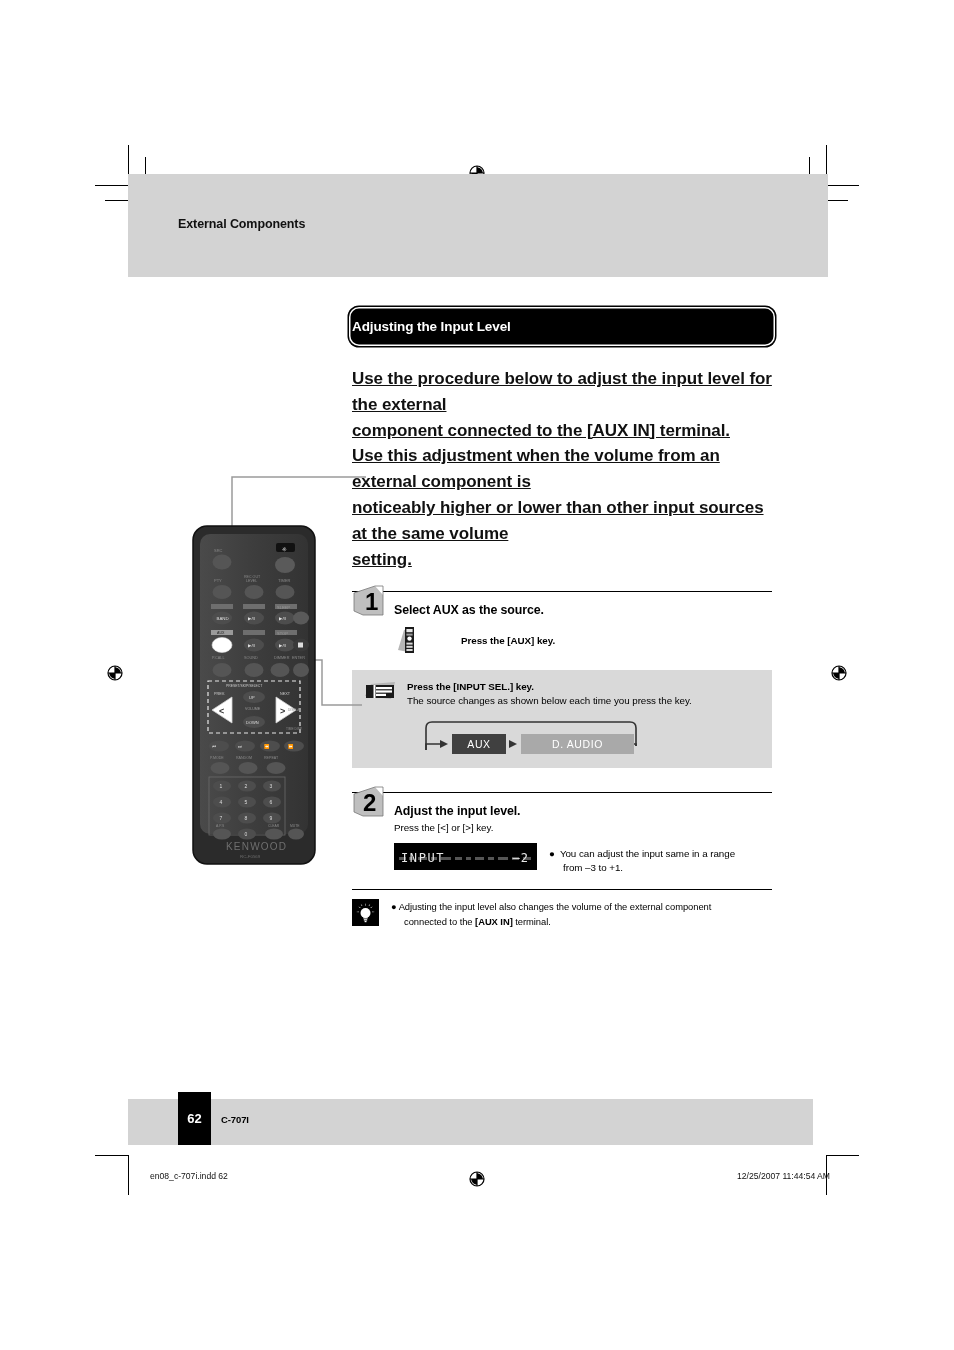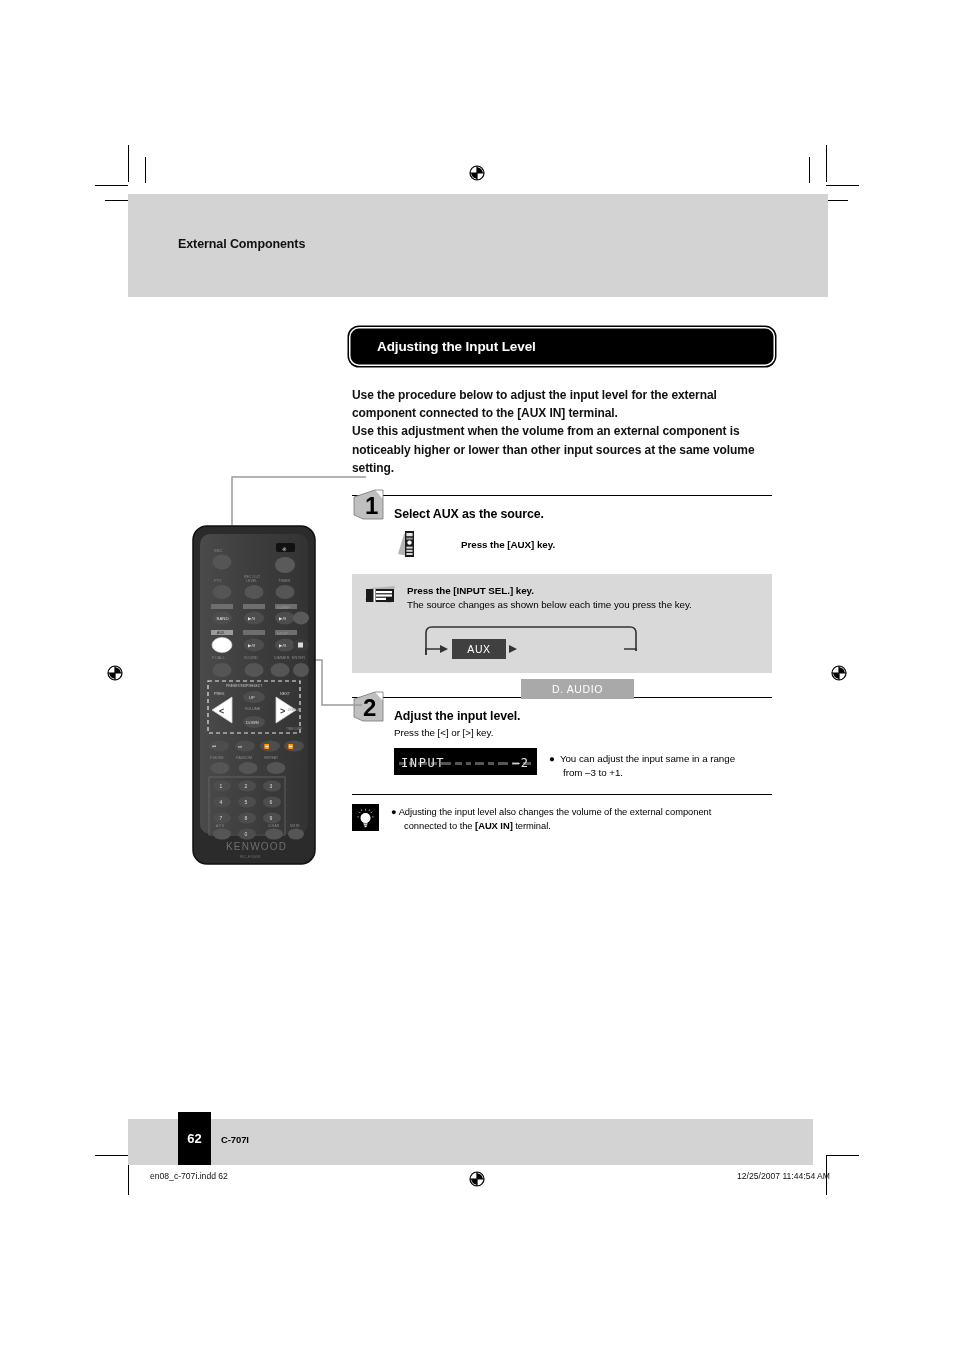--- a/index.html
+++ b/index.html
@@ -6,36 +6,36 @@
   body{width:954px;height:1350px;position:relative;overflow:hidden;
        font-family:"Liberation Sans","DejaVu Sans",sans-serif;
        -webkit-font-smoothing:antialiased;color:#000;}
 
   
   .crop{position:absolute;background:#000;}
   .regmark{position:absolute;width:22px;height:22px;}
   .regmark svg{display:block;}
 
   
-  #page{position:absolute;left:128px;top:194px;width:700px;height:1010px;}
+  #page{position:absolute;left:128px;top:174px;width:700px;height:1010px;}
 
   .header-band{position:absolute;left:0;top:0;width:700px;height:103px;background:#d3d3d3;}
   .header-title{position:absolute;left:50px;top:43px;font-size:12.5px;font-weight:bold;
                 letter-spacing:-0.1px;color:#111;}
 
   
   .content{position:absolute;left:224px;top:136px;width:420px;}
 
   .section-bar{background:#000;color:#fff;border-radius:7px;height:33px;
-               display:flex;align-items:center;padding-left:25px;
+               display:flex;align-items:center;
                box-shadow:0 0 0 1.5px #000, 0 0 0 3px #fff, 0 0 0 4.5px #000;
                font-size:13.5px;font-weight:bold;letter-spacing:-0.1px;}
 
-  .intro{margin-top:23px;font-size:12px;font-weight:bold;line-height:1.52;
-         letter-spacing:-0.08px;color:#111;}
+  .intro{margin-top:23px;font-size:17px;font-weight:bold;line-height:1.52;
+         letter-spacing:-0.08px;color:#111;text-decoration:underline;}
   .intro .ln{display:block;}
 
   
   .steprule{border-top:1.3px solid #000;margin-top:18px;}
   .step{position:relative;padding-left:42px;}
   .stepnum{position:absolute;left:-1px;top:-11px;width:38px;height:40px;}
   .stepnum svg{display:block;}
   .steptitle{font-size:12.4px;font-weight:bold;letter-spacing:-0.1px;padding-top:11px;}
 
   .keyrow{display:flex;align-items:flex-start;margin-top:9px;gap:27px;}
@@ -48,21 +48,21 @@
   .gb-icon{flex:0 0 auto;width:34px;height:22px;margin-right:9px;margin-top:1px;}
   .gb-icon svg{display:block;}
   .gb-lines{font-size:9.8px;letter-spacing:-0.05px;line-height:1.45;}
   .gb-lines .b{font-weight:bold;}
 
   .cycle{position:relative;margin:12px 0 0 52px;height:34px;width:250px;}
   .cycle svg{position:absolute;left:0;top:0;}
   .cyc-box{position:absolute;top:14px;height:20px;display:flex;align-items:center;
            justify-content:center;color:#fff;font-size:10.5px;letter-spacing:0.6px;}
   .cyc-aux{left:36px;width:54px;background:#404040;}
-  .cyc-da{left:105px;width:113px;background:#a9a9a9;margin-top:40px;}
+  .cyc-da{left:105px;width:113px;background:#a9a9a9;}
 
   .substep{font-size:9.8px;letter-spacing:-0.05px;margin-top:4px;}
 
   .lcdrow{display:flex;align-items:flex-start;margin-top:10px;}
   .lcd{flex:0 0 auto;width:143px;height:27px;background:#000;position:relative;overflow:hidden;
        margin-right:12px;}
   .lcd-seg{position:absolute;top:3px;left:5px;width:132px;height:3px;}
   .lcd-left{position:absolute;left:7px;top:8px;color:#e8e8e8;font-size:12px;
             font-family:"DejaVu Sans Mono","Liberation Mono",monospace;letter-spacing:1.6px;}
   .lcd-right{position:absolute;right:8px;top:8px;color:#e8e8e8;font-size:12px;

